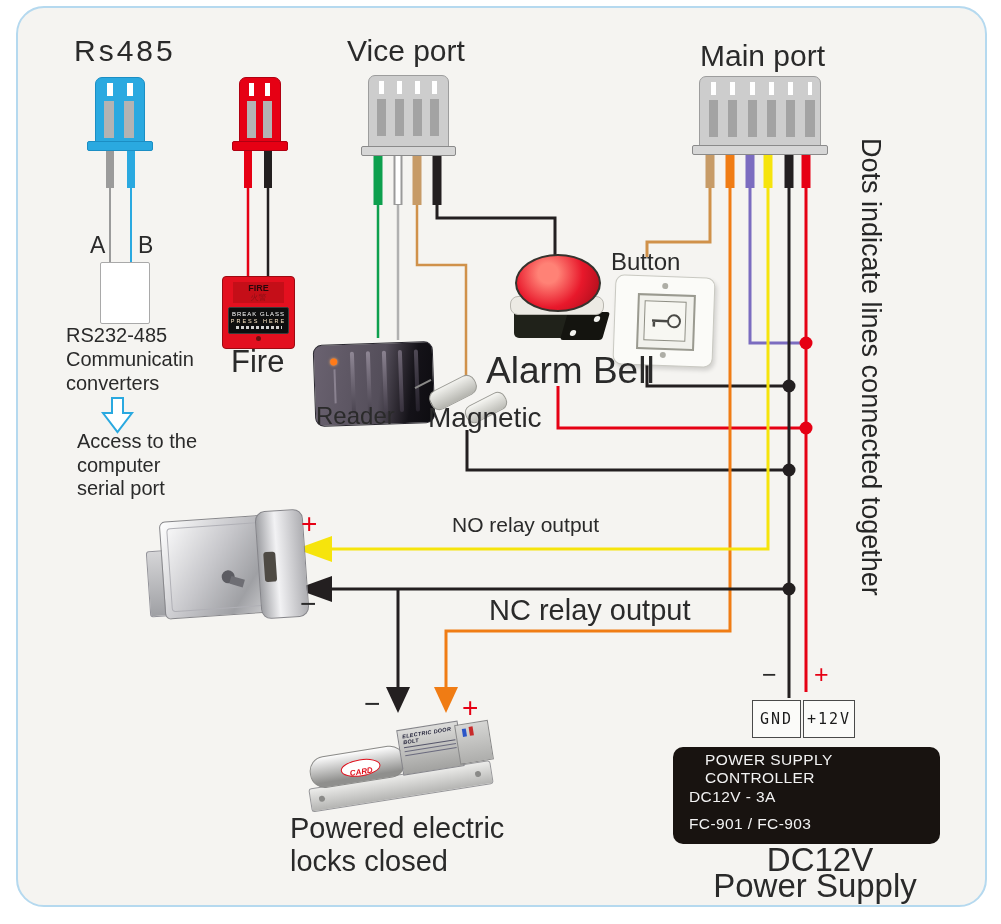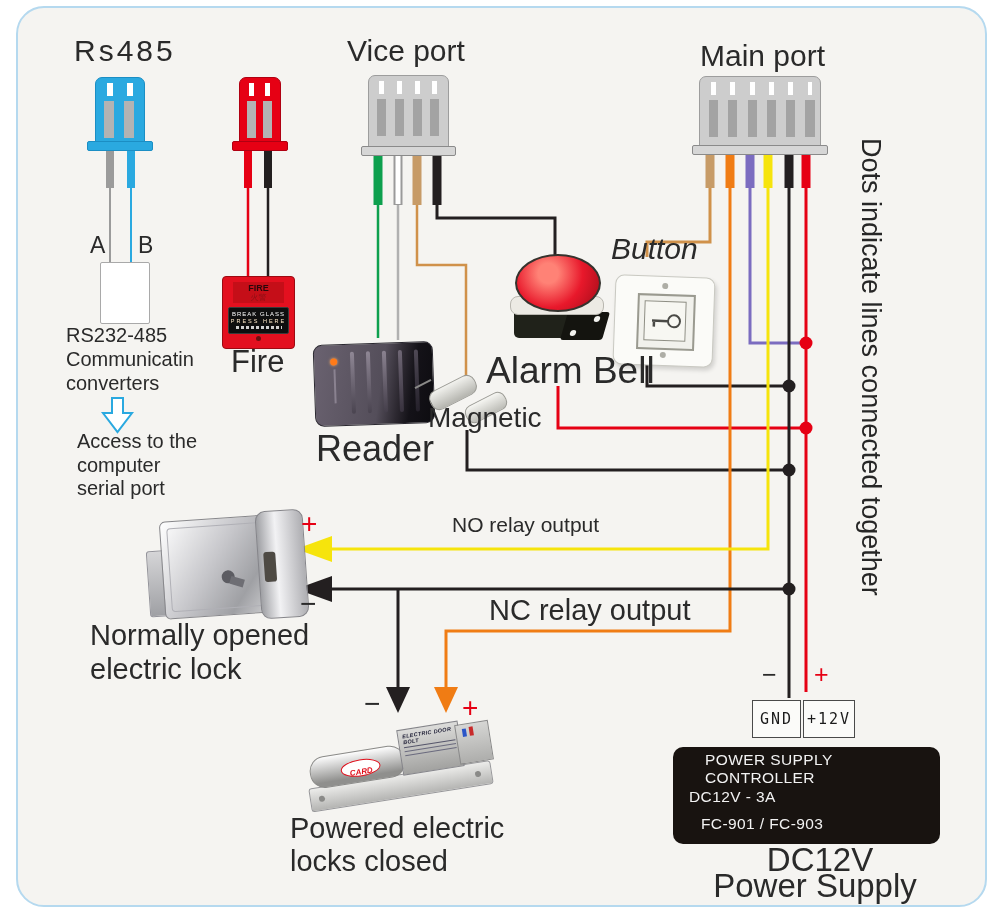--- a/index.html
+++ b/index.html
@@ -203,43 +203,41 @@
 <div class="term" style="left:752px;top:700px;">
   <span>GND</span>
 </div>
 <div class="term" style="left:803px;top:700px;width:50px;">
   <span>+12V</span>
 </div>
 
 <div class="psu">
   <div style="top:4px;margin-left:16px;">POWER SUPPLY CONTROLLER</div>
   <div style="top:41px;">DC12V - 3A</div>
-  <div style="top:68px;margin-left:12px;">FC-901 / FC-903</div>
+  <div style="top:68px;">FC-901 / FC-903</div>
 </div>
 
 <div class="lbl" style="left:74px;top:34px;font-size:30px;letter-spacing:3px;">Rs485</div>
 <div class="lbl" style="left:347px;top:34px;font-size:30px;">Vice port</div>
 <div class="lbl" style="left:700px;top:39px;font-size:30px;">Main port</div>
 <div class="lbl" style="left:90px;top:232px;font-size:23px;">A</div>
 <div class="lbl" style="left:138px;top:232px;font-size:23px;">B</div>
 <div class="lbl pre" style="left:66px;top:323px;font-size:20px;line-height:24px;">RS232-485
 Communicatin
 converters</div>
 <div class="lbl pre" style="left:77px;top:430px;font-size:20px;line-height:23.5px;">Access to the
 computer
 serial port</div>
 <div class="lbl" style="left:231px;top:344px;font-size:31px;">Fire</div>
-<div class="lbl" style="left:316px;top:428px;font-size:36px;">Reader</div>
+<div class="lbl" style="left:316px;top:402px;font-size:24px;">Reader</div>
 <div class="lbl" style="left:428px;top:402px;font-size:28px;">Magnetic</div>
 <div class="lbl" style="left:486px;top:350px;font-size:37px;">Alarm Bell</div>
-<div class="lbl" style="left:611px;top:232px;font-size:30px;font-style:italic;">Button</div>
+<div class="lbl" style="left:611px;top:248px;font-size:24px;">Button</div>
 <div class="lbl" style="left:452px;top:513px;font-size:21px;">NO relay output</div>
 <div class="lbl" style="left:489px;top:594px;font-size:29px;">NC relay output</div>
-<div class="lbl pre" style="left:90px;top:618px;font-size:29px;line-height:34px;">Normally opened
-electric lock</div>
 <div class="lbl pre" style="left:290px;top:812px;font-size:29px;line-height:33px;">Powered electric
 locks closed</div>
 <div class="lbl" style="left:700px;top:841px;width:240px;text-align:center;font-size:33px;">DC12V</div>
 <div class="lbl" style="left:665px;top:867px;width:300px;text-align:center;font-size:33px;">Power Supply</div>
 <div class="vnote">Dots indicate lines connected together</div>
 
 <div class="sign red" style="left:301px;top:508px;">+</div>
 <div class="sign" style="left:300px;top:588px;">−</div>
 <div class="sign" style="left:364px;top:688px;">−</div>
 <div class="sign red" style="left:462px;top:692px;">+</div>

